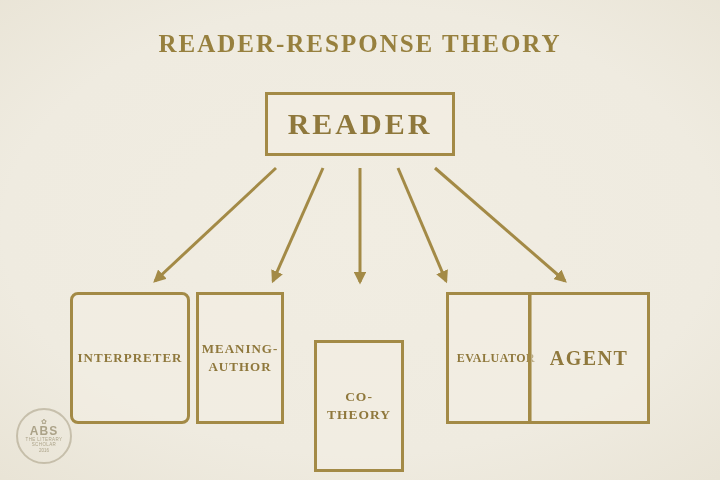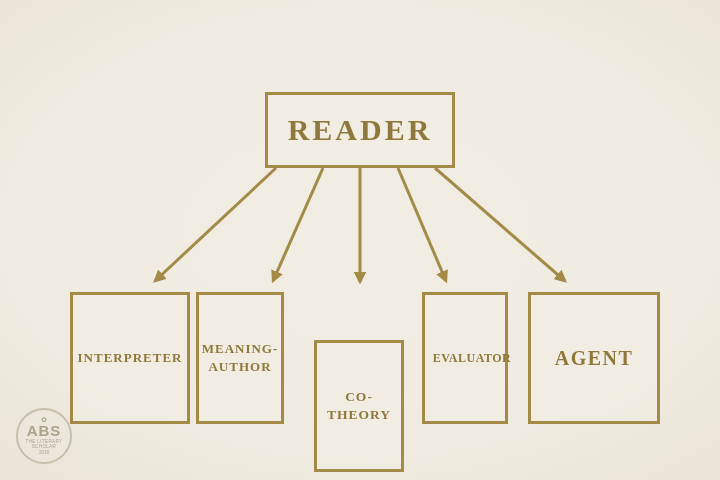--- a/index.html
+++ b/index.html
@@ -32,32 +32,32 @@
     display: flex;
     flex-direction: column;
     align-items: center;
     justify-content: center;
     text-align: center;
     color: #8f783c;
     font-weight: bold;
   }
   .root-node {
     left: 265px; top: 92px;
-    width: 190px; height: 76px;
+    width: 190px; height: 64px;
     box-sizing: border-box;
     font-size: 30px;
     letter-spacing: 3px;
   }
   .child { top: 292px; height: 132px; box-sizing: border-box; }
   .child .line { display: block; line-height: 1.35; }
-  .node-interpreter { left: 70px;  width: 120px; font-size: 13px;   letter-spacing: 1px; }
+  .node-interpreter { left: 70px;  width: 120px; font-size: 13px;   letter-spacing: 1px; border-radius: 8px; }
   .node-meaning     { left: 196px; width: 88px;  font-size: 13px;   letter-spacing: 1px; }
   .node-coauthor    { left: 314px; width: 90px;  font-size: 13.5px; letter-spacing: 1px; margin-top: 48px; }
-  .node-evaluator   { left: 422px; width: 86px;  font-size: 12px;   letter-spacing: 0.5px; padding-left: 14px; }
-  .node-agent       { left: 528px; width: 132px; font-size: 20px;   letter-spacing: 1.5px; }
+  .node-evaluator   { left: 446px; width: 86px;  font-size: 12px;   letter-spacing: 0.5px; padding-left: 14px; }
+  .node-agent       { left: 528px; width: 122px; font-size: 20px;   letter-spacing: 1.5px; }
   .arrows {
     position: absolute;
     left: 0; top: 0;
     width: 720px; height: 480px;
     pointer-events: none;
   }
   .watermark {
     position: absolute;
     left: 16px; top: 408px;
     width: 56px; height: 56px;
@@ -68,29 +68,30 @@
     flex-direction: column;
     align-items: center;
     justify-content: center;
     color: rgba(150, 139, 108, 0.75);
     font-family: "Liberation Sans", sans-serif;
     text-align: center;
     line-height: 1.1;
     user-select: none;
   }
   .watermark .emblem { font-size: 7px; line-height: 1; }
-  .watermark .abbr   { font-size: 15px; font-weight: bold; letter-spacing: 1px; }
+  .watermark .abbr   { font-size: 12px; font-weight: bold; letter-spacing: 1px; }
   .watermark .small  { font-size: 4.5px; letter-spacing: 0.4px; }
   .watermark .year   { font-size: 4.5px; margin-top: 1px; }
 </style>
 </head>
 <body>
 
 <div class="stage">
 
+  <div class="title">READER-RESPONSE THEORY</div>
 
   <svg class="arrows" viewBox="0 0 720 480" xmlns="http://www.w3.org/2000/svg">
     <defs>
       <marker id="arrowhead" viewBox="0 0 10 10" refX="8" refY="5" markerWidth="4.2" markerHeight="4.2" orient="auto">
         <path d="M 0 0 L 10 5 L 0 10 z" fill="#a38a46"></path>
       </marker>
     </defs>
     <g stroke="#a38a46" stroke-width="3" fill="none">
       <line x1="276" y1="168" x2="155" y2="281" marker-end="url(#arrowhead)"></line>
       <line x1="323" y1="168" x2="273" y2="281" marker-end="url(#arrowhead)"></line>

